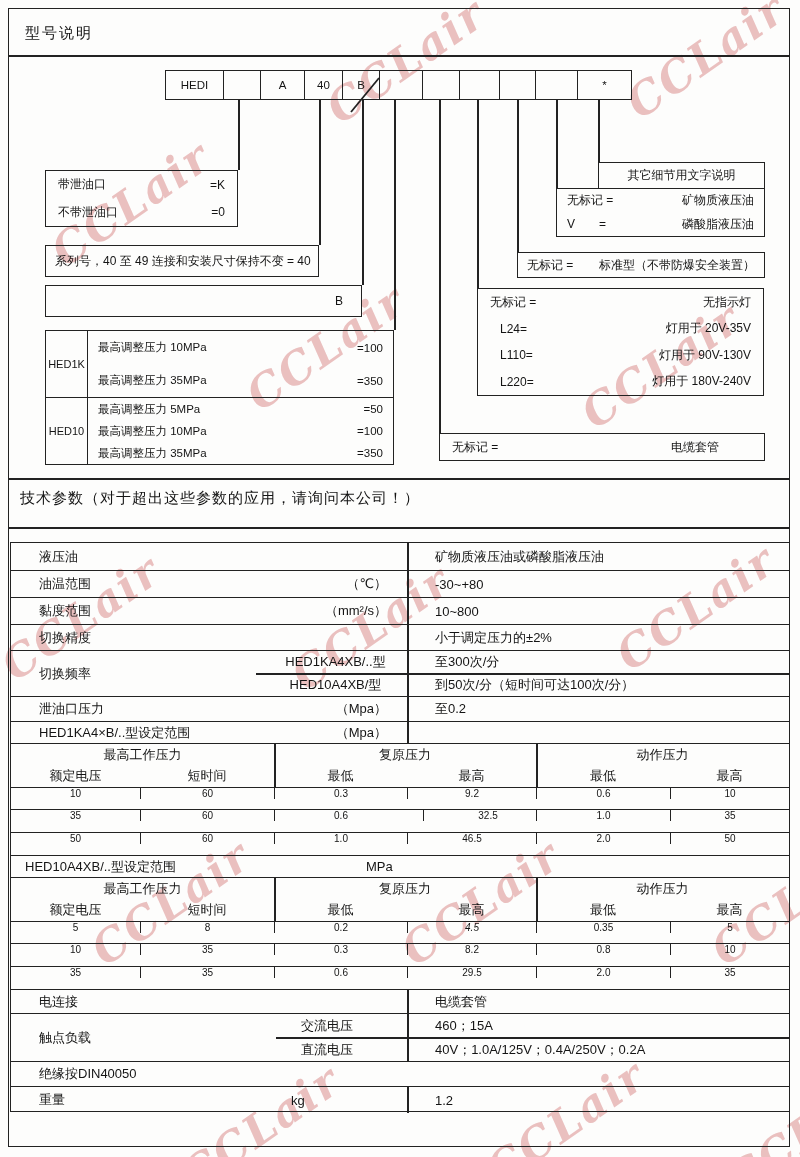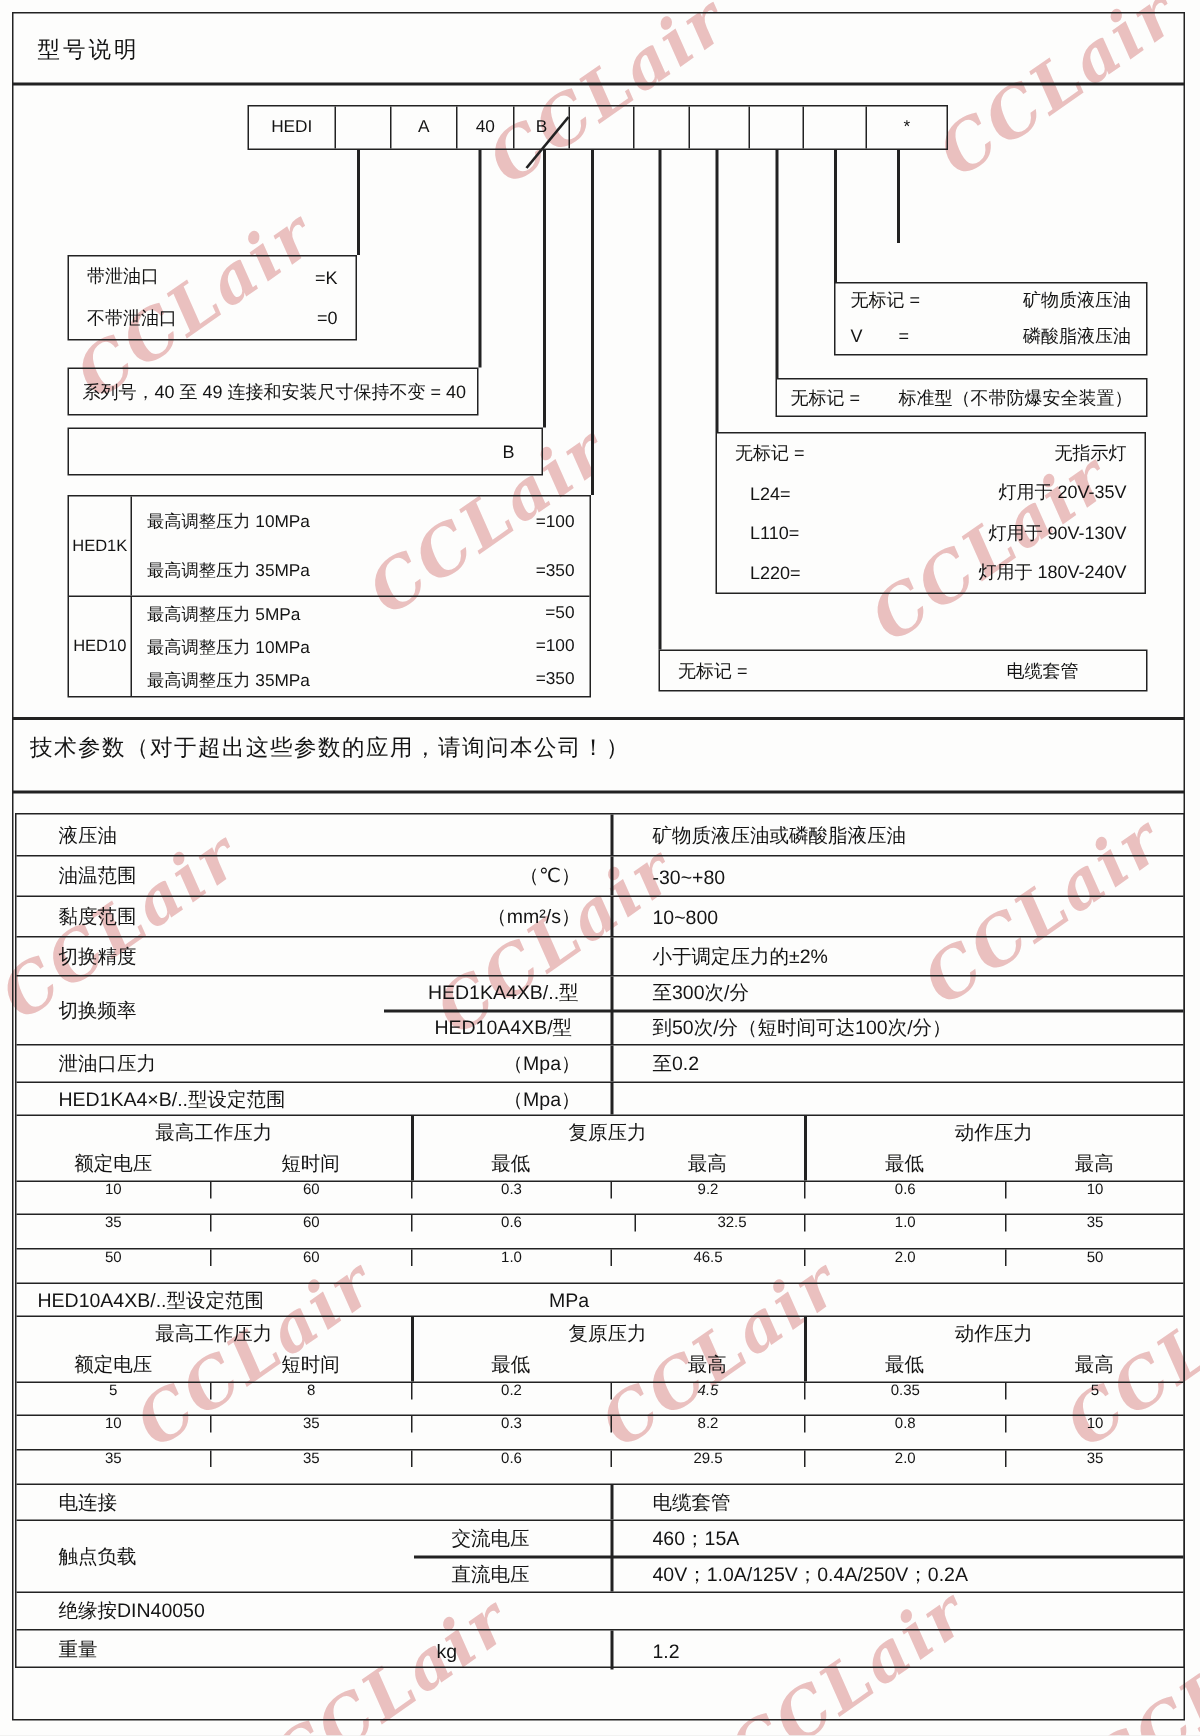--- a/index.html
+++ b/index.html
@@ -169,20 +169,23 @@
             <span>=100</span>
           </div>
         <div class="row">
             <span>最高调整压力 35MPa</span>
             <span>=350</span>
           </div>
       </div>
     </div>
   </div>
 
+  <div class="dbox" style="left:598px;top:162px;width:167px;height:27px;display:flex;align-items:center;justify-content:center;">
+    <span>其它细节用文字说明</span>
+  </div>
 
   <div class="dbox col" style="left:556px;top:188px;width:209px;height:49px;">
     <div class="row" style="padding:0 10px;">
       <span>无标记 =</span>
       <span>矿物质液压油</span>
     </div>
     <div class="row" style="padding:0 10px;">
       <span>V　　=</span>
       <span>磷酸脂液压油</span>
     </div>

